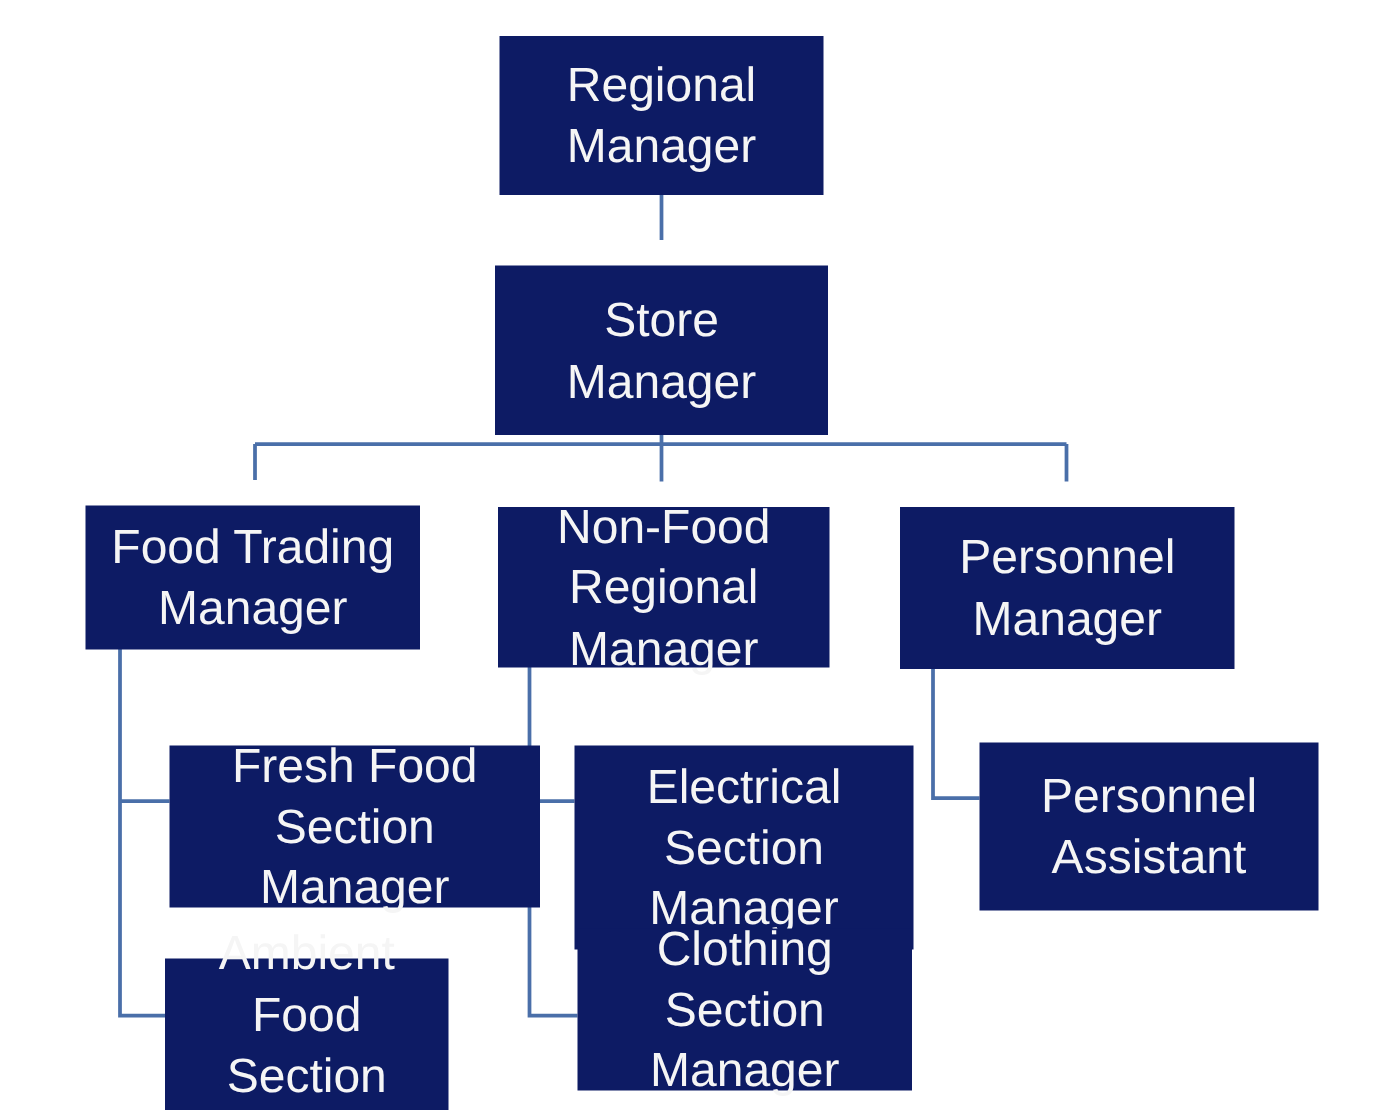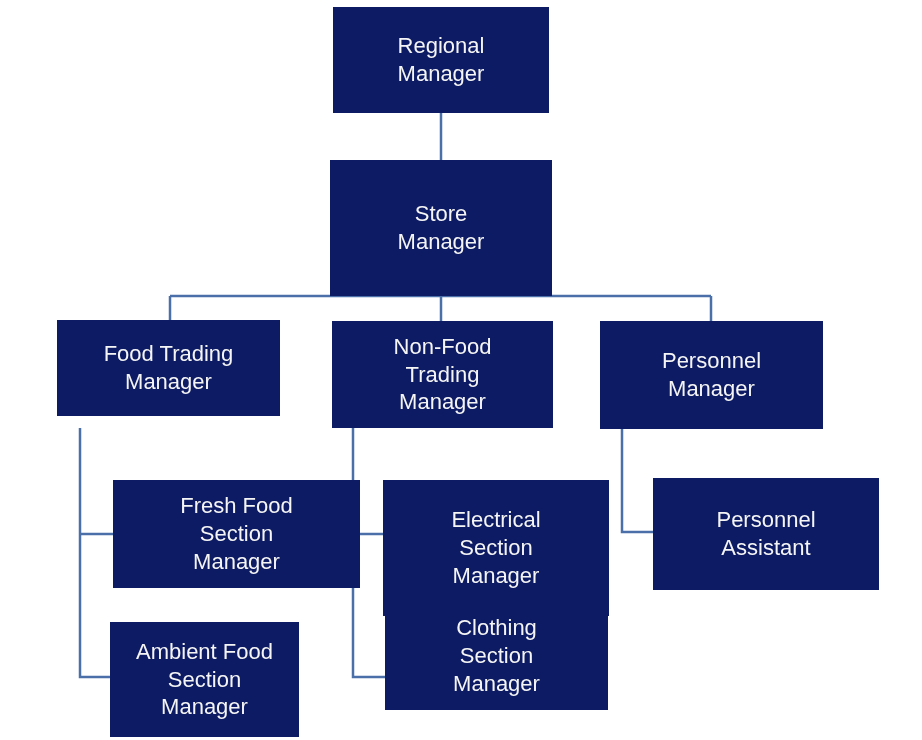--- a/index.html
+++ b/index.html
@@ -25,29 +25,30 @@
     fill:none;
   }
   .node{
     position:absolute;
     background:var(--box-fill);
     color:var(--box-text);
     display:flex;
     align-items:center;
     justify-content:center;
     text-align:center;
-    font-size:22px;
+    font-size:32px;
     line-height:1.27;
     white-space:pre-line;
     box-sizing:border-box;
     padding:4px 8px;
+    margin-top:17px;
   }
   
   #n-regional   {left:333px;top:7px;  width:216px;height:106px;}
-  #n-store      {left:330px;top:160px;width:222px;height:136px;}
+  #n-store      {left:330px;top:160px;width:222px;height:113px;}
   #n-food       {left:57px; top:320px;width:223px;height:96px;}
   #n-nonfood    {left:332px;top:321px;width:221px;height:107px;}
   #n-personnel  {left:600px;top:321px;width:223px;height:108px;}
   #n-fresh      {left:113px;top:480px;width:247px;height:108px;}
   #n-electrical {left:383px;top:480px;width:226px;height:136px;}
   #n-passist    {left:653px;top:478px;width:226px;height:112px;}
   #n-ambient    {left:110px;top:622px;width:189px;height:115px;}
   #n-clothing   {left:385px;top:602px;width:223px;height:108px;}
 </style>
 </head>
@@ -69,21 +70,21 @@
     <path d="M622,429 L622,532 L653,532"></path>
   </svg>
 
   <div class="node" id="n-regional">Regional
 Manager</div>
   <div class="node" id="n-store">Store
 Manager</div>
   <div class="node" id="n-food">Food Trading
 Manager</div>
   <div class="node" id="n-nonfood">Non-Food
-Trading
+Regional
 Manager</div>
   <div class="node" id="n-personnel">Personnel
 Manager</div>
   <div class="node" id="n-fresh">Fresh Food
 Section
 Manager</div>
   <div class="node" id="n-electrical">Electrical
 Section
 Manager</div>
   <div class="node" id="n-passist">Personnel

